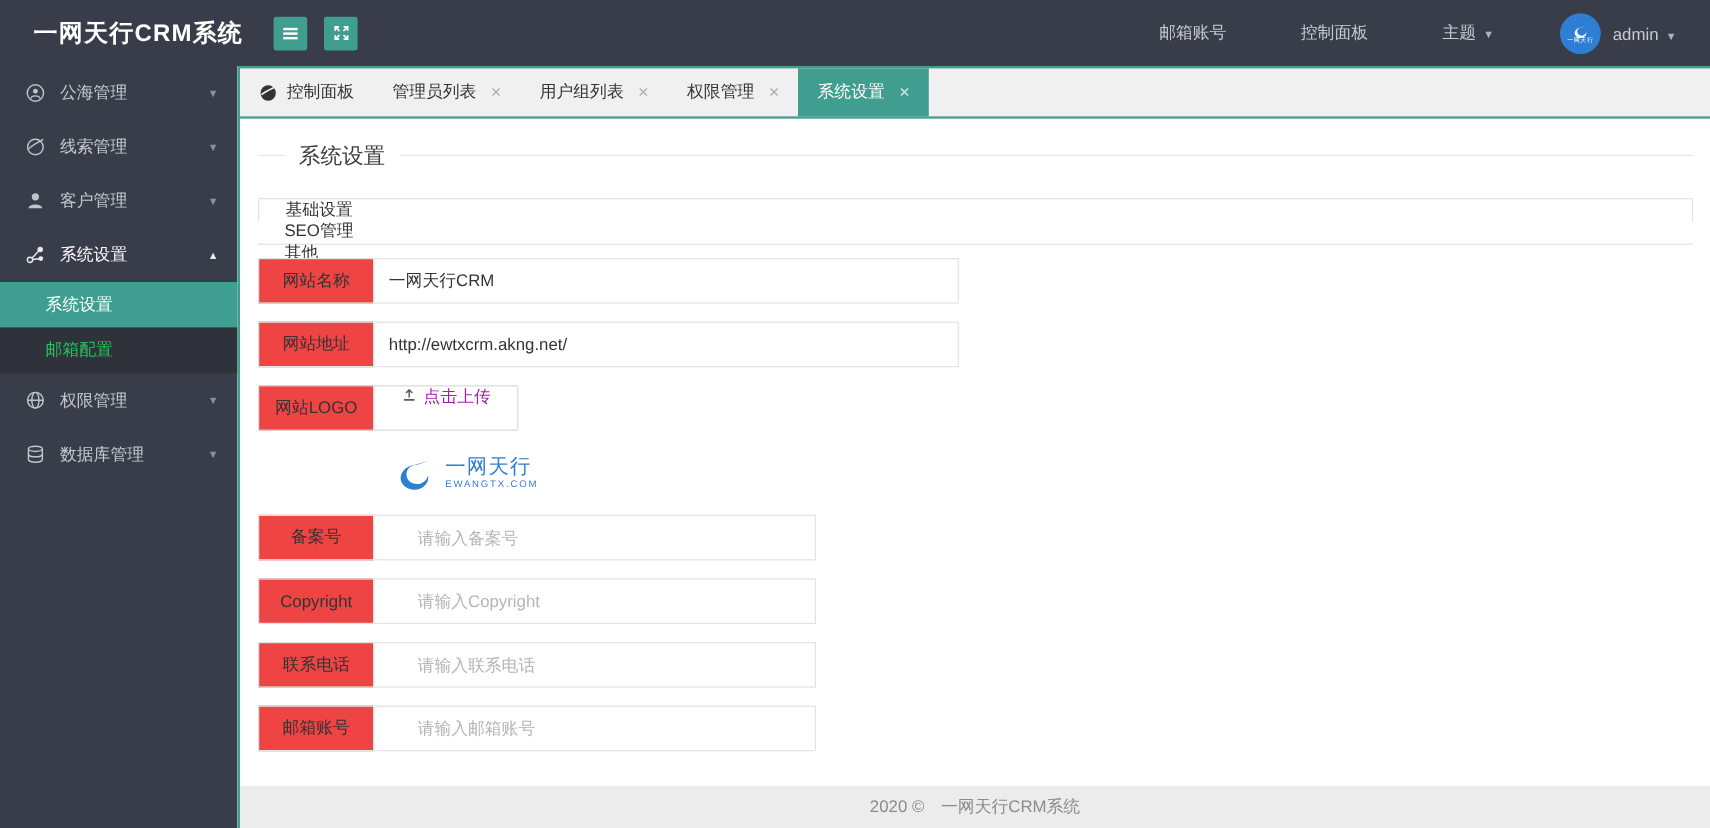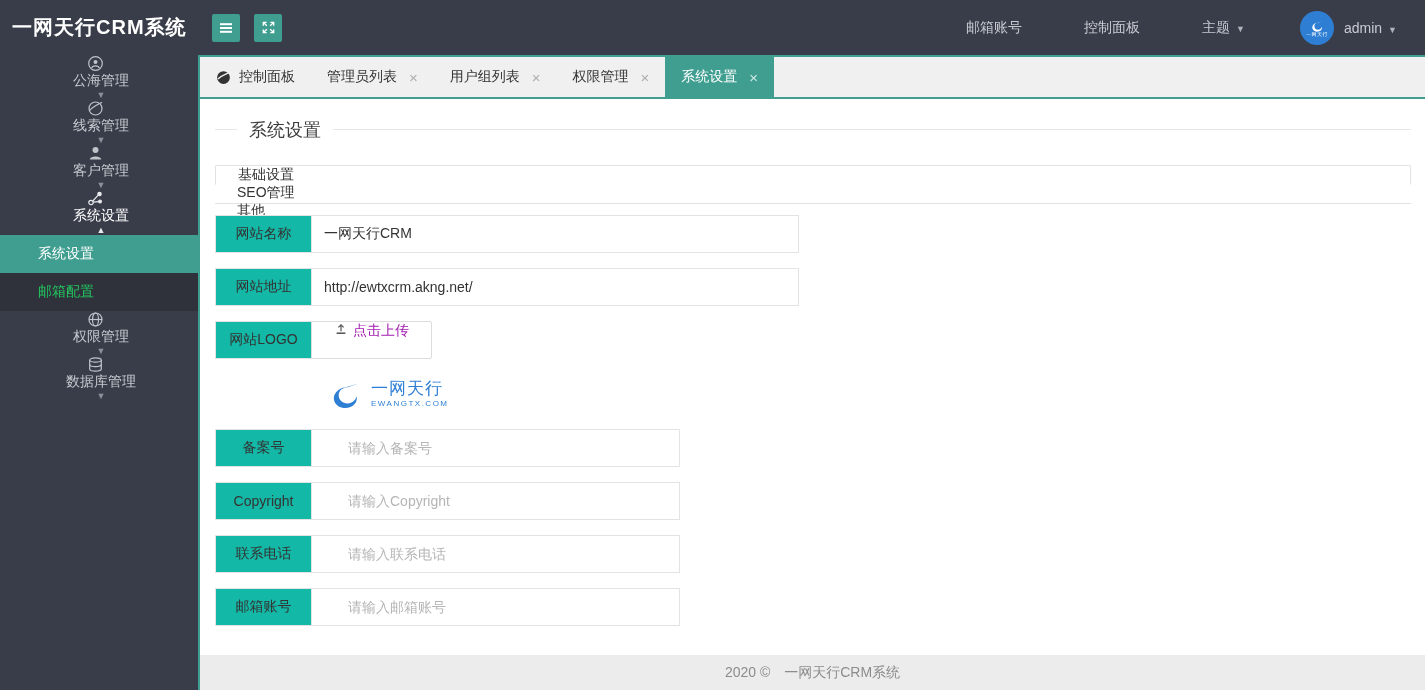--- a/index.html
+++ b/index.html
@@ -4,35 +4,35 @@
 <style>
   * { box-sizing: border-box; }
   html,body { margin:0; padding:0; }
   body {
     width:1425px; height:690px; overflow:hidden;
     font-family:"Liberation Sans","DejaVu Sans",sans-serif;
     background:#fff; color:#333;
   }
   
   .header { height:55px; background:#393d49; display:flex; align-items:center; }
-  .brand { width:198px; padding-left:12px; color:#fff; font-size:20px; font-weight:bold; letter-spacing:1px; white-space:nowrap; }
+  .brand { width:198px; padding-left:12px; color:#fff; font-size:20px; font-weight:bold; letter-spacing:1px; white-space:nowrap;margin-left:16px; }
   .hbtn { width:28px; height:28px; background:#3f9e8f; border-radius:2px; margin-left:14px;
           display:flex; align-items:center; justify-content:center; cursor:pointer; }
   .header-right { margin-left:auto; display:flex; align-items:center; padding-right:28px; color:#c8cbd2; font-size:14px; }
   .header-link { margin-left:62px; cursor:pointer; white-space:nowrap; }
   .caret { font-size:9px; color:#aeb3bb; margin-left:6px; }
   .avatar { width:34px; height:34px; border-radius:50%; background:#2e7fd4; margin-left:55px;
             display:flex; flex-direction:column; align-items:center; justify-content:center; overflow:hidden; }
   .avatar .av-title { color:#fff; font-size:5px; line-height:5px; letter-spacing:.5px; }
   .admin-name { margin-left:10px; }
   
   .bodyrow { display:flex; height:635px; }
   
   .sidebar { width:198px; background:#393d49; flex:none; }
-  .menu-item { height:45px; display:flex; align-items:center; padding:0 16px 0 20px; color:#c6c9cf; font-size:14px; cursor:pointer;flex-direction:column; }
+  .menu-item { height:45px; display:flex; align-items:center; padding:0 16px 0 20px; color:#c6c9cf; font-size:14px; cursor:pointer; }
   .menu-item.expanded { color:#fff; }
   .menu-icon { width:18px; margin-right:12px; display:flex; align-items:center; justify-content:center; }
   .menu-label { flex:1; }
   .menu-caret { font-size:9px; color:#8a8f98; }
   .menu-item.expanded .menu-caret { color:#e8eaed; }
   .submenu-item { height:38px; display:flex; align-items:center; padding-left:38px; font-size:14px; color:#22c55e; background:#2f323b; cursor:pointer; }
   .submenu-item.active { background:#3f9e8f; color:#fff; }
   
   .main { flex:1; min-width:0; display:flex; flex-direction:column; background:#fff; border-left:2px solid #3f9e8f; }
   .tabbar { height:44px; background:#f0f0f0; border-top:2px solid #3f9e8f; border-bottom:2px solid #3f9e8f; display:flex; }
@@ -45,21 +45,21 @@
   .content { flex:1; overflow:hidden; padding:18px 14px 0 15px; background:#fff; }
   .legend-row { display:flex; align-items:center; height:25px; }
   .legend-line-l { width:22px; height:1px; background:#e7e7e7; }
   .legend-line-r { flex:1; height:1px; background:#e7e7e7; }
   .legend-text { padding:0 12px; font-size:18px; color:#3c3c3c; }
   .ctabs { display:flex; margin-top:23px; height:39px; border-bottom:1px solid #e2e2e2;flex-direction:column; }
   .ctab { padding:0 22px; display:flex; align-items:center; font-size:14px; color:#333; cursor:pointer; }
   .ctab.active { border:1px solid #e2e2e2; border-bottom:1px solid #fff; margin-bottom:-1px; background:#fff; border-radius:2px 2px 0 0; }
   .form { margin-top:11px; }
   .frow { display:flex; height:38px; margin-bottom:15px; }
-  .flabel { width:97px; background:#14b8a6; border:1px solid #e3e3e3; display:flex; align-items:center; justify-content:center; font-size:14px; color:#333; flex:none; }
+  .flabel { width:97px; background:#ef4444; border:1px solid #e3e3e3; display:flex; align-items:center; justify-content:center; font-size:14px; color:#333; flex:none; }
   .finput { border:1px solid #e3e3e3; margin-left:-1px; padding:0 12px; font-size:14px; color:#333; outline:none; background:#fff; height:38px; }
   .finput.wide { width:488px; }
   .finput.narrow { width:369px;padding-left:36px; }
   .finput::placeholder { color:#b5b5b5; }
   .upload-btn { margin-left:-1px; width:121px; height:38px; border:1px solid #dcdcdc; background:#fff; display:flex; align-items:flex-start; justify-content:center; font-size:14px; color:#a21caf; cursor:pointer; border-radius:0 2px 2px 0; }
   .upload-btn svg { margin-right:5px; }
   .logo-preview { margin:3px 0 17px 112px; height:38px; display:flex; align-items:center; }
   .logo-text { margin-left:8px; display:flex; flex-direction:column; }
   .logo-title { font-size:17px; color:#2e7fd4; letter-spacing:1px; line-height:19px; }
   .logo-sub { font-size:8px; color:#2e7fd4; letter-spacing:1.5px; margin-top:1px; }

